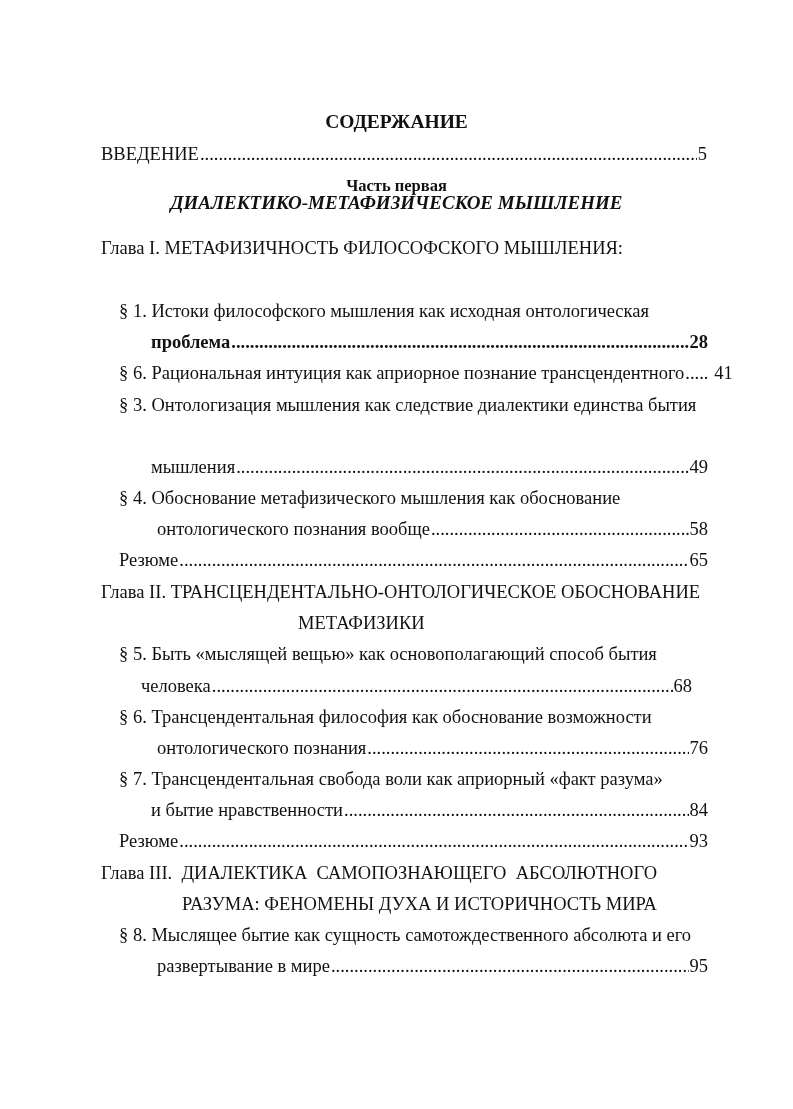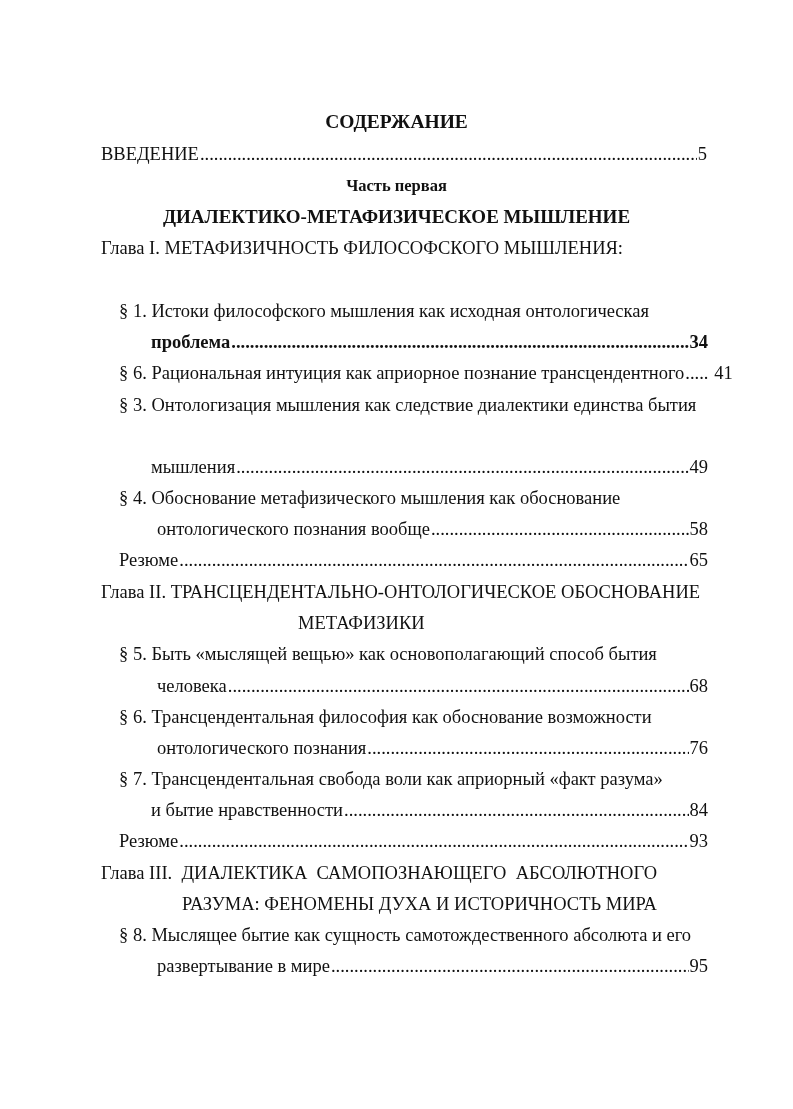--- a/index.html
+++ b/index.html
@@ -38,29 +38,29 @@
 
   <div class="line center bold title" style="top:111px;">СОДЕРЖАНИЕ</div>
 
   <div class="toc-row" style="top:143px; left:101px; width:606px;">
     <span class="label">ВВЕДЕНИЕ</span>
     <span class="leader"></span>
     <span class="page-num">5</span>
   </div>
 
   <div class="line center bold part-title" style="top:175px;">Часть первая</div>
-  <div class="line center bold part-name" style="top:206px;">ДИАЛЕКТИКО-МЕТАФИЗИЧЕСКОЕ МЫШЛЕНИЕ</div>
+  <div class="line center bold part-name" style="top:192px;font-style:italic;">ДИАЛЕКТИКО-МЕТАФИЗИЧЕСКОЕ МЫШЛЕНИЕ</div>
 
   <div class="line" style="top:237px; left:101px;">Глава I. МЕТАФИЗИЧНОСТЬ ФИЛОСОФСКОГО МЫШЛЕНИЯ:</div>
 
   <div class="line" style="top:300px; left:119px;">§ 1. Истоки философского мышления как исходная онтологическая</div>
   <div class="toc-row" style="top:331px; left:151px; width:557px;font-weight:bold;">
     <span class="label">проблема</span>
     <span class="leader"></span>
-    <span class="page-num">34</span>
+    <span class="page-num">28</span>
   </div>
 
   <div class="toc-row" style="top:362px; left:119px; width:589px;">
     <span class="label">§ 6. Рациональная интуиция как априорное познание трансцендентного</span>
     <span class="leader" style="flex:0 0 24px;"></span>
     <span class="page-num" style="margin-left:4px;">41</span>
   </div>
 
   <div class="line" style="top:394px; left:119px;">§ 3. Онтологизация мышления как следствие диалектики единства бытия</div>
   <div class="toc-row" style="top:456px; left:151px; width:557px;">
@@ -79,21 +79,21 @@
   <div class="toc-row" style="top:549px; left:119px; width:589px;">
     <span class="label">Резюме</span>
     <span class="leader"></span>
     <span class="page-num">65</span>
   </div>
 
   <div class="line" style="top:581px; left:101px;">Глава II. ТРАНСЦЕНДЕНТАЛЬНО-ОНТОЛОГИЧЕСКОЕ ОБОСНОВАНИЕ</div>
   <div class="line" style="top:612px; left:298px;">МЕТАФИЗИКИ</div>
 
   <div class="line" style="top:643px; left:119px;">§ 5. Быть «мыслящей вещью» как основополагающий способ бытия</div>
-  <div class="toc-row" style="top:675px; left:157px; width:551px;">
+  <div class="toc-row" style="top:675px; left:141px; width:551px;">
     <span class="label">человека</span>
     <span class="leader"></span>
     <span class="page-num">68</span>
   </div>
 
   <div class="line" style="top:706px; left:119px;">§ 6.  Трансцендентальная философия как обоснование возможности</div>
   <div class="toc-row" style="top:737px; left:157px; width:551px;text-align:right;">
     <span class="label">онтологического познания</span>
     <span class="leader"></span>
     <span class="page-num">76</span>

